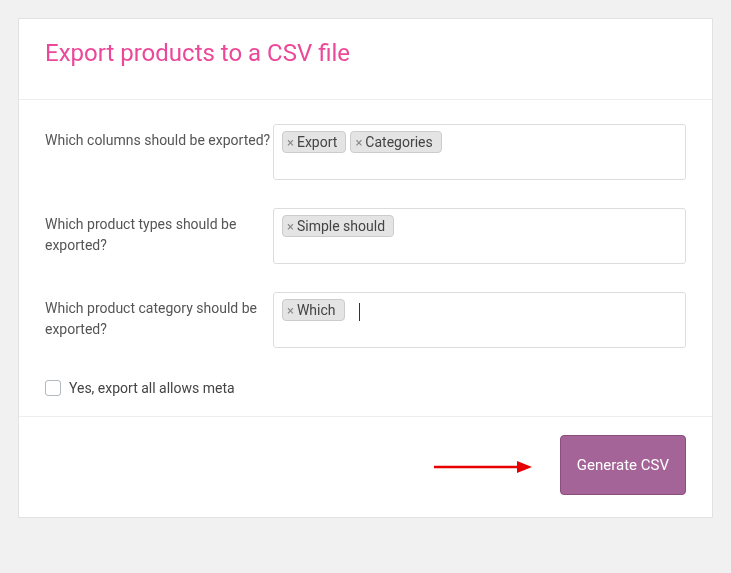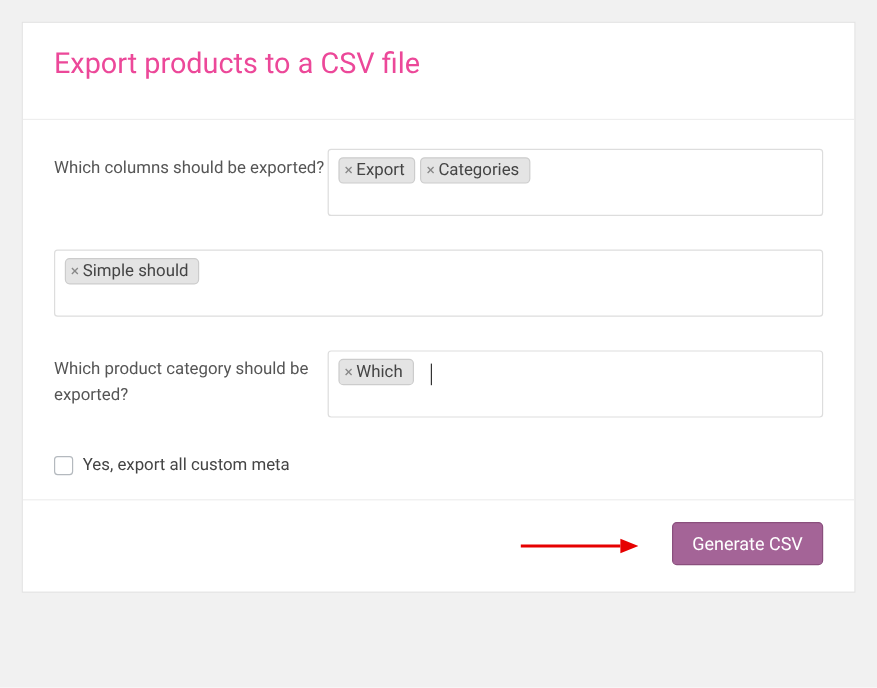--- a/index.html
+++ b/index.html
@@ -110,21 +110,21 @@
       display: flex;
       justify-content: flex-end;
       align-items: center;
       position: relative;
     }
     .btn-primary {
       background: #a46497;
       border: 1px solid #8a4f7d;
       color: #fff;
       font-size: 15px;
-      padding: 8px 16px;
+      padding: 20px 16px;
       border-radius: 4px;
       cursor: pointer;
       font-family: inherit;
     }
     .arrow {
       position: absolute;
       right: 180px;
       top: 50%;
       transform: translateY(-50%);
     }
@@ -147,20 +147,21 @@
           <span class="tag-label">Export</span>
         </span>
         <span class="tag">
           <span class="tag-remove">×</span>
           <span class="tag-label">Categories</span>
         </span>
       </div>
     </div>
 
     <div class="form-row">
+      <div class="form-label">Which product types should be exported?</div>
       <div class="tag-input">
         <span class="tag">
           <span class="tag-remove">×</span>
           <span class="tag-label">Simple should</span>
         </span>
       </div>
     </div>
 
     <div class="form-row">
       <div class="form-label">Which product category should be exported?</div>
@@ -169,21 +170,21 @@
           <span class="tag-remove">×</span>
           <span class="tag-label">Which</span>
         </span>
         <span class="cursor-blink"></span>
       </div>
     </div>
 
     <div class="form-row">
       <div class="checkbox-row">
         <div class="checkbox"></div>
-        <span class="checkbox-label">Yes, export all custom meta</span>
+        <span class="checkbox-label">Yes, export all allows meta</span>
       </div>
     </div>
 
   </div>
 
   <div class="panel-footer">
     <svg class="arrow" width="100" height="20" viewBox="0 0 100 20">
       <line x1="2" y1="10" x2="85" y2="10" stroke="#e60000" stroke-width="2.5"></line>
       <polygon points="85,4 100,10 85,16" fill="#e60000"></polygon>
     </svg>

